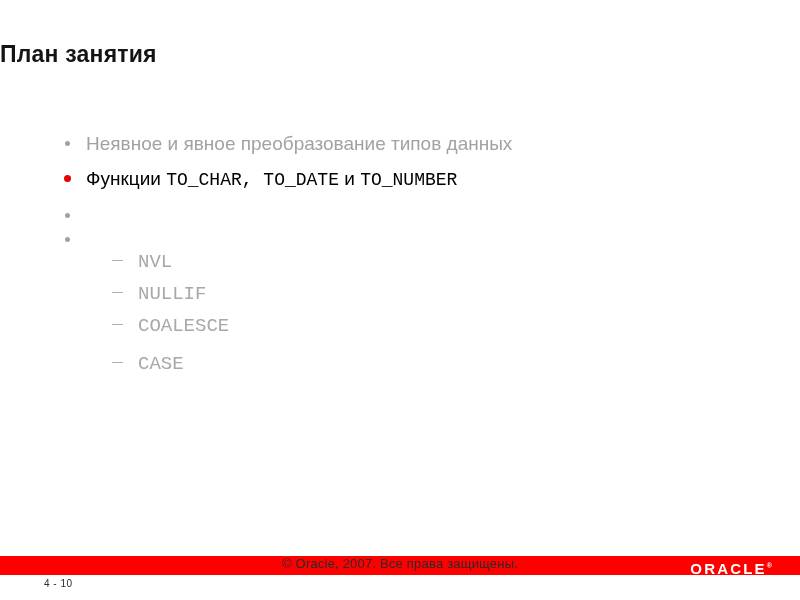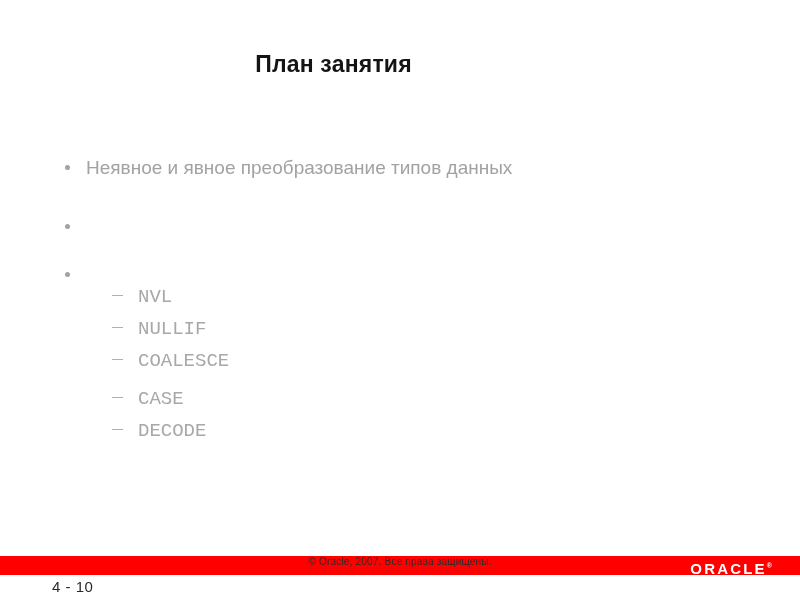--- a/index.html
+++ b/index.html
@@ -21,23 +21,23 @@
     left: 0; top: 0;
     width: 800px;
     height: 600px;
     background: #ffffff;
   }
 
   
   .slide-title {
     position: absolute;
     left: 0;
-    top: 51px;
+    top: 41px;
     width: 667px;
-    text-align: center;
+    text-align: left;
     font-size: 23px;
     font-weight: bold;
     color: #141414;
     letter-spacing: 0.2px;
   }
 
   
   .agenda {
     position: absolute;
     left: 60px;
@@ -48,21 +48,20 @@
   .agenda-item {
     position: relative;
     padding-left: 26px;
     min-height: 24px;
   }
 
   .agenda-item.level1 {
     font-size: 19px;
     line-height: 35px;
     color: #a2a2a2;
-    margin-top: 24px;
   }
 
   .agenda-item.level1.active {
     color: #000000;
   }
 
   
   .bullet-dot {
     position: absolute;
     left: 5px;
@@ -133,51 +132,54 @@
   .oracle-logo .tm {
     font-size: 7px;
     vertical-align: super;
     letter-spacing: 0;
   }
 
   .page-number {
     position: absolute;
     left: 44px;
     top: 578px;
-    font-size: 15px;
+    font-size: 10px;
     color: #2a2a2a;
     letter-spacing: 0.5px;
-    margin-left: 8px;
   }
 
   .copyright {
     position: absolute;
     left: 0;
     top: 556px;
     width: 800px;
     text-align: center;
-    font-size: 10px;
+    font-size: 13px;
     color: #2a2a2a;
     letter-spacing: 0.2px;
   }
 </style>
 </head>
 <body>
 
 <div class="slide">
 
   <div class="slide-title">План занятия</div>
 
   <div class="agenda">
 
     <div class="agenda-item level1">
       <span class="bullet-dot"></span>
       <span class="item-text">Неявное и явное преобразование типов данных</span>
     </div>
 
+    <div class="agenda-item level1 active">
+      <span class="bullet-dot"></span>
+      <span class="item-text">Функции </span><span class="mono">TO_CHAR, TO_DATE</span><span class="item-text"> и </span><span class="mono">TO_NUMBER</span>
+    </div>
 
     <div class="agenda-item level1">
       <span class="bullet-dot"></span>
     </div>
 
     <div class="agenda-item level1">
       <span class="bullet-dot"></span>
     </div>
 
     <div class="agenda-sub">
@@ -193,24 +195,20 @@
       <span>COALESCE</span>
     </div>
 
     <div class="spacer-6"></div>
 
 
     <div class="agenda-sub">
       <span class="dash-marker"></span>
       <span>CASE</span>
     </div>
-    <div class="agenda-sub">
-      <span class="dash-marker"></span>
-      <span>DECODE</span>
-    </div>
 
   </div>
 
   <div class="footer-bar"></div>
 
   <div class="oracle-logo"><span>ORACLE</span><span class="tm">®</span></div>
 
   <div class="page-number">4 - 10</div>
 
   <div class="copyright">© Oracle, 2007. Все права защищены.</div>

